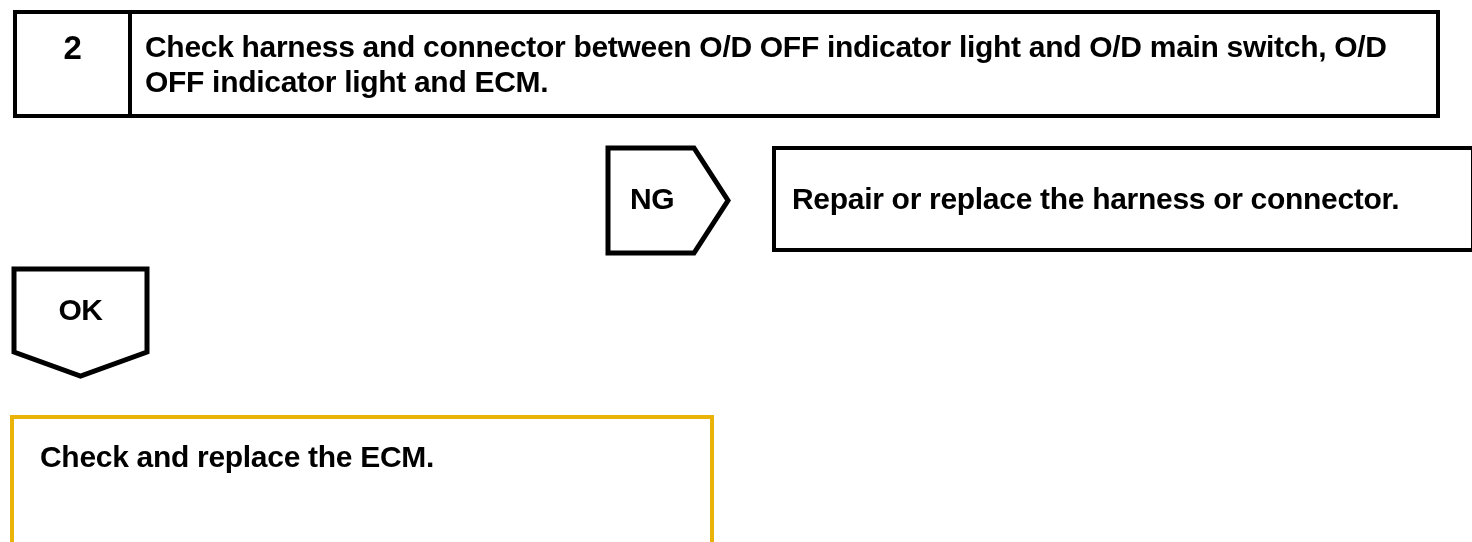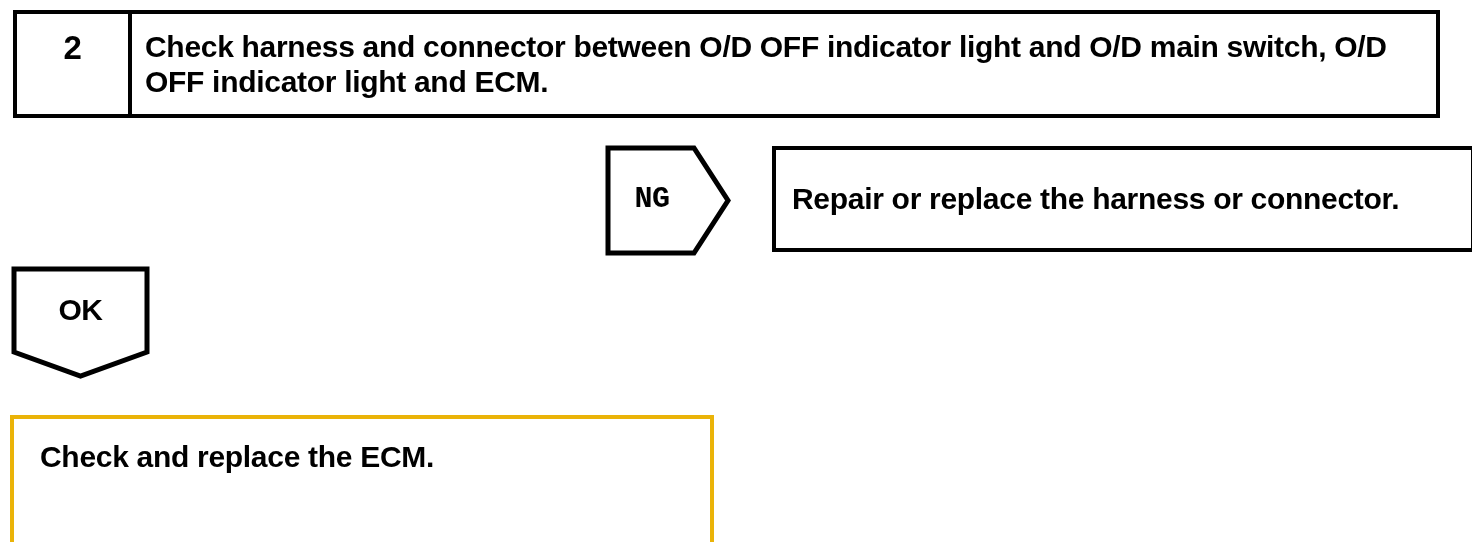--- a/index.html
+++ b/index.html
@@ -69,21 +69,20 @@
     position: absolute;
     left: 0;
     top: 0;
     width: 94px;
     height: 107px;
     display: flex;
     align-items: center;
     justify-content: center;
     font-size: 30px;
     letter-spacing: -0.5px;
-    font-family: Liberation Mono, monospace;
   }
 
   .ok-connector {
     position: absolute;
     left: 11px;
     top: 266px;
     width: 123px;
     height: 113px;
   }
   .ok-connector svg {

